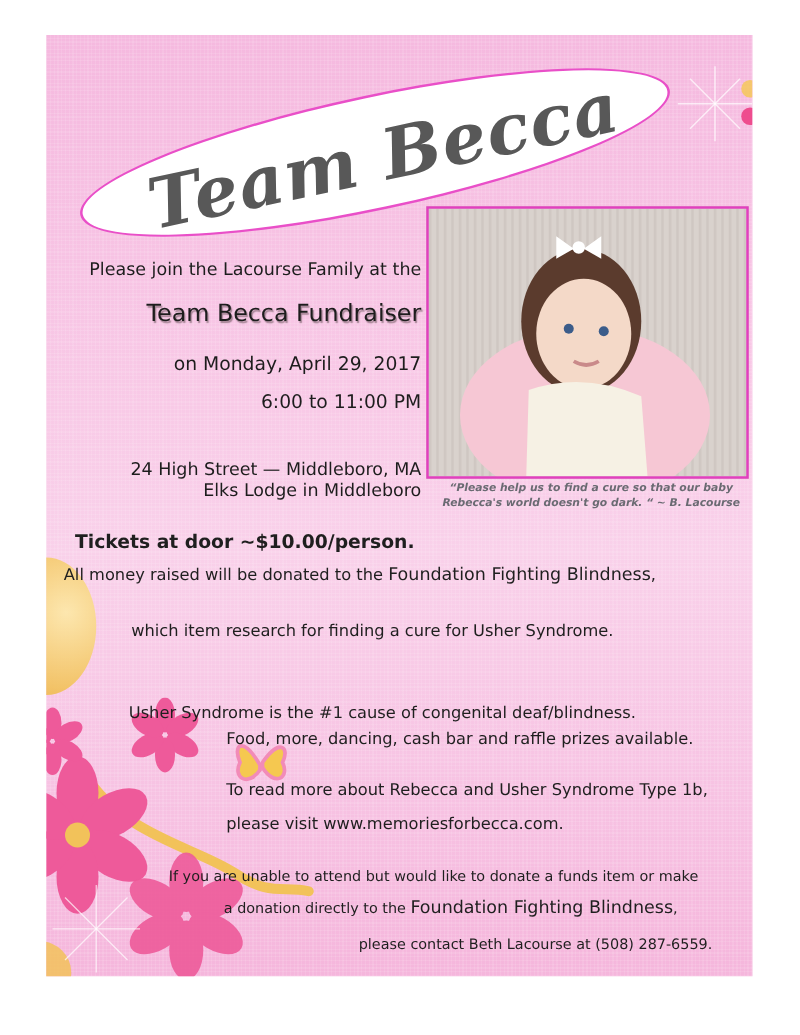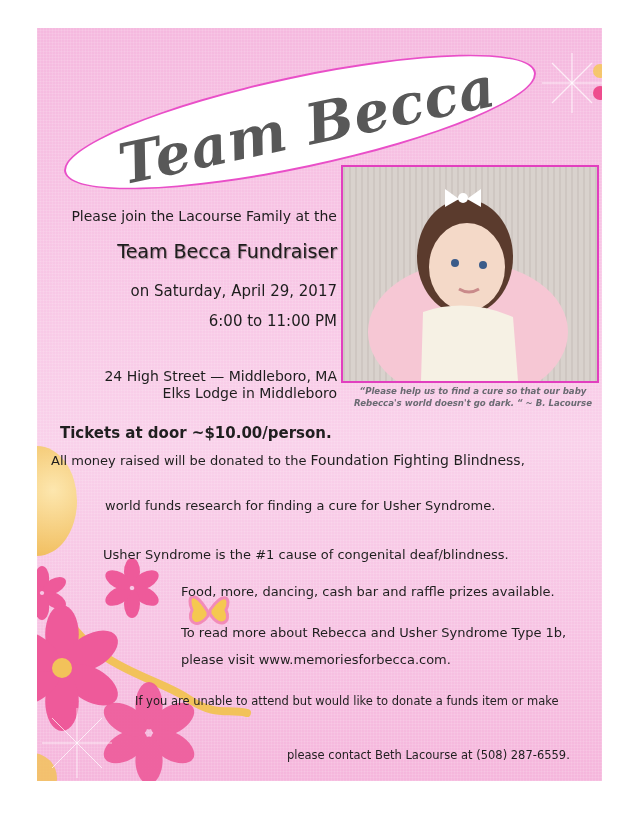--- a/index.html
+++ b/index.html
@@ -125,35 +125,38 @@
       <circle cx="120" cy="31" r="5" fill="#ffffff"></circle>
     </svg>
   </div>
   <div class="caption">
     <div>“Please help us to find a cure so that our baby</div>
     <div>Rebecca's world doesn't go dark. “ ~  B. Lacourse</div>
   </div>
 
   <div class="lead" style="top:180px;font-size:14px;">Please join the Lacourse Family at the</div>
   <div class="lead bold" style="top:212px;font-size:19px;text-shadow:1px 1px 1px #a08090;">Team Becca Fundraiser</div>
-  <div class="lead" style="top:254px;font-size:15px;">on Saturday, April 29, 2017</div>
+  <div class="lead" style="top:254px;font-size:15px;">on Monday, April 29, 2017</div>
   <div class="lead" style="top:284px;font-size:15px;">6:00 to 11:00 PM</div>
   <div class="lead" style="top:314px;font-size:14px;margin-top:43px;">Elks Lodge in Middleboro</div>
   <div class="lead" style="top:340px;font-size:14px;">24 High Street — Middleboro, MA</div>
 
   <div class="line" style="left:23px;top:396px;font-size:15px;font-weight:bold;">Tickets at door ~$10.00/person.</div>
 
   <div class="line" style="left:14px;top:424px;font-size:13px;">
     <span>All money raised will be donated to the </span><span class="bold" style="font-size:14px;">Foundation Fighting Blindness</span><span>,</span>
   </div>
-  <div class="line" style="left:68px;top:470px;font-size:13px;">world funds research for  finding a cure for Usher Syndrome.</div>
+  <div class="line" style="left:68px;top:470px;font-size:13px;">which item research for  finding a cure for Usher Syndrome.</div>
 
-  <div class="line" style="left:66px;top:519px;font-size:13px;">Usher Syndrome is the #1 cause of congenital deaf/blindness.</div>
+  <div class="line" style="left:66px;top:535px;font-size:13px;">Usher Syndrome is the #1 cause of congenital deaf/blindness.</div>
 
   <div class="line" style="left:144px;top:556px;font-size:13px;">Food, more, dancing, cash bar and raffle prizes available.</div>
 
   <div class="line" style="left:144px;top:597px;font-size:13px;">To read more about Rebecca and Usher Syndrome Type 1b,</div>
   <div class="line" style="left:144px;top:624px;font-size:13px;">please visit www.memoriesforbecca.com.</div>
 
   <div class="line" style="left:98px;top:666px;font-size:11.5px;">If you are unable to attend but would like to donate a funds item or make</div>
+  <div class="line" style="left:142px;top:690px;font-size:11.5px;">
+    <span>a donation directly to the </span><span class="bold" style="font-size:14px;">Foundation Fighting Blindness</span><span>,</span>
+  </div>
   <div class="line" style="left:250px;top:720px;font-size:11.5px;">please contact Beth Lacourse at (508) 287-6559.</div>
 
 </div>
 
 </body></html>

